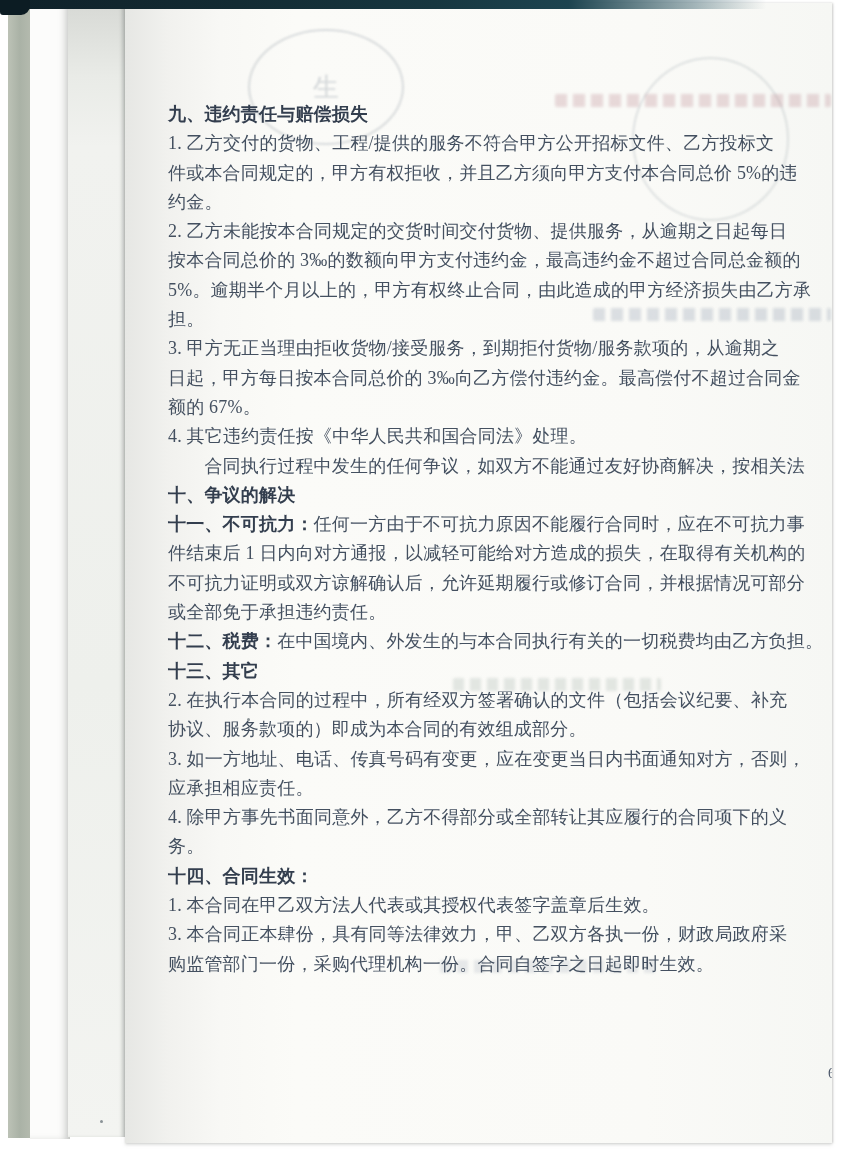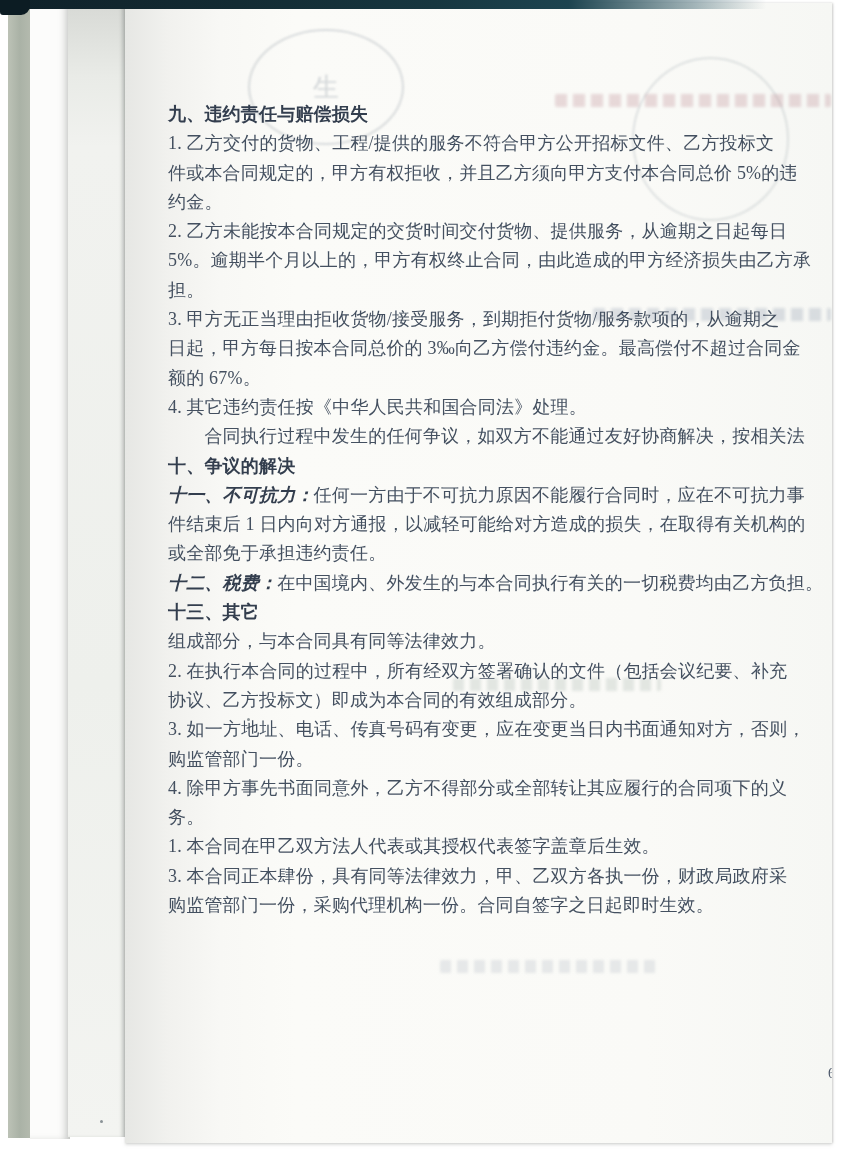--- a/index.html
+++ b/index.html
@@ -50,21 +50,21 @@
   .sm3{left:328px;top:675px;width:208px;
     background:repeating-linear-gradient(90deg,rgba(128,148,138,.20) 0 11px,rgba(128,148,138,0) 11px 17px);}
   .sm4{left:315px;top:957px;width:218px;
     background:repeating-linear-gradient(90deg,rgba(128,143,160,.17) 0 11px,rgba(128,143,160,0) 11px 17px);}
 
   
   .doc{position:absolute;left:43px;top:97px;width:648px;
     font-size:18px;line-height:29.3px;color:#445060;}
   .doc .line{white-space:nowrap;letter-spacing:.2px;}
   .doc .line.h{font-weight:700;color:#333e4e;}
-  .doc .line b{font-weight:700;color:#333e4e;font-style:italic;}
+  .doc .line b{font-weight:700;color:#333e4e;}
 
   .pageno{position:absolute;left:0;top:1063px;width:100%;text-align:right;
     font-size:14px;letter-spacing:1px;color:#4a5568;margin-left:26px;}
 
   .speck{position:absolute;width:3px;height:3px;border-radius:50%;background:#8a9296;}
   .sp1{left:122px;top:715px;}
   .sp2{left:100px;top:1120px;}
 </style>
 </head>
 <body>
@@ -85,40 +85,42 @@
     <div class="smudge sm2"></div>
     <div class="smudge sm3"></div>
     <div class="smudge sm4"></div>
 
     <div class="doc">
         <div class="line h">九、违约责任与赔偿损失</div>
         <div class="line">1.  乙方交付的货物、工程/提供的服务不符合甲方公开招标文件、乙方投标文</div>
         <div class="line">件或本合同规定的，甲方有权拒收，并且乙方须向甲方支付本合同总价 5%的违</div>
         <div class="line">约金。</div>
         <div class="line">2. 乙方未能按本合同规定的交货时间交付货物、提供服务，从逾期之日起每日</div>
+        <div class="line">按本合同总价的 3‰的数额向甲方支付违约金，最高违约金不超过合同总金额的</div>
         <div class="line">5%。逾期半个月以上的，甲方有权终止合同，由此造成的甲方经济损失由乙方承</div>
         <div class="line">担。</div>
         <div class="line">3.  甲方无正当理由拒收货物/接受服务，到期拒付货物/服务款项的，从逾期之</div>
         <div class="line">日起，甲方每日按本合同总价的 3‰向乙方偿付违约金。最高偿付不超过合同金</div>
         <div class="line">额的 67%。</div>
         <div class="line">4.  其它违约责任按《中华人民共和国合同法》处理。</div>
         <div class="line">　　合同执行过程中发生的任何争议，如双方不能通过友好协商解决，按相关法</div>
         <div class="line h">十、争议的解决</div>
         <div class="line"><b>十一、不可抗力：</b>任何一方由于不可抗力原因不能履行合同时，应在不可抗力事</div>
         <div class="line">件结束后 1 日内向对方通报，以减轻可能给对方造成的损失，在取得有关机构的</div>
+        <div class="line">不可抗力证明或双方谅解确认后，允许延期履行或修订合同，并根据情况可部分</div>
         <div class="line">或全部免于承担违约责任。</div>
         <div class="line"><b>十二、税费：</b>在中国境内、外发生的与本合同执行有关的一切税费均由乙方负担。</div>
         <div class="line h">十三、其它</div>
-        <div class="line">组成部分，与本合同具有同等法律效力。</div>
         <div class="line">2.  在执行本合同的过程中，所有经双方签署确认的文件（包括会议纪要、补充</div>
-        <div class="line">协议、乙方投标文）即成为本合同的有效组成部分。</div>
+        <div class="line">协议、服务款项的）即成为本合同的有效组成部分。</div>
         <div class="line">3. 如一方地址、电话、传真号码有变更，应在变更当日内书面通知对方，否则，</div>
-        <div class="line">购监管部门一份。</div>
+        <div class="line">应承担相应责任。</div>
         <div class="line">4.  除甲方事先书面同意外，乙方不得部分或全部转让其应履行的合同项下的义</div>
         <div class="line">务。</div>
+        <div class="line h">十四、合同生效：</div>
         <div class="line">1. 本合同在甲乙双方法人代表或其授权代表签字盖章后生效。</div>
         <div class="line">3. 本合同正本肆份，具有同等法律效力，甲、乙双方各执一份，财政局政府采</div>
         <div class="line">购监管部门一份，采购代理机构一份。合同自签字之日起即时生效。</div>
       </div>
 
     <div class="pageno">6 / 7</div>
 
     <div class="speck sp1"></div>
 
   </div>

